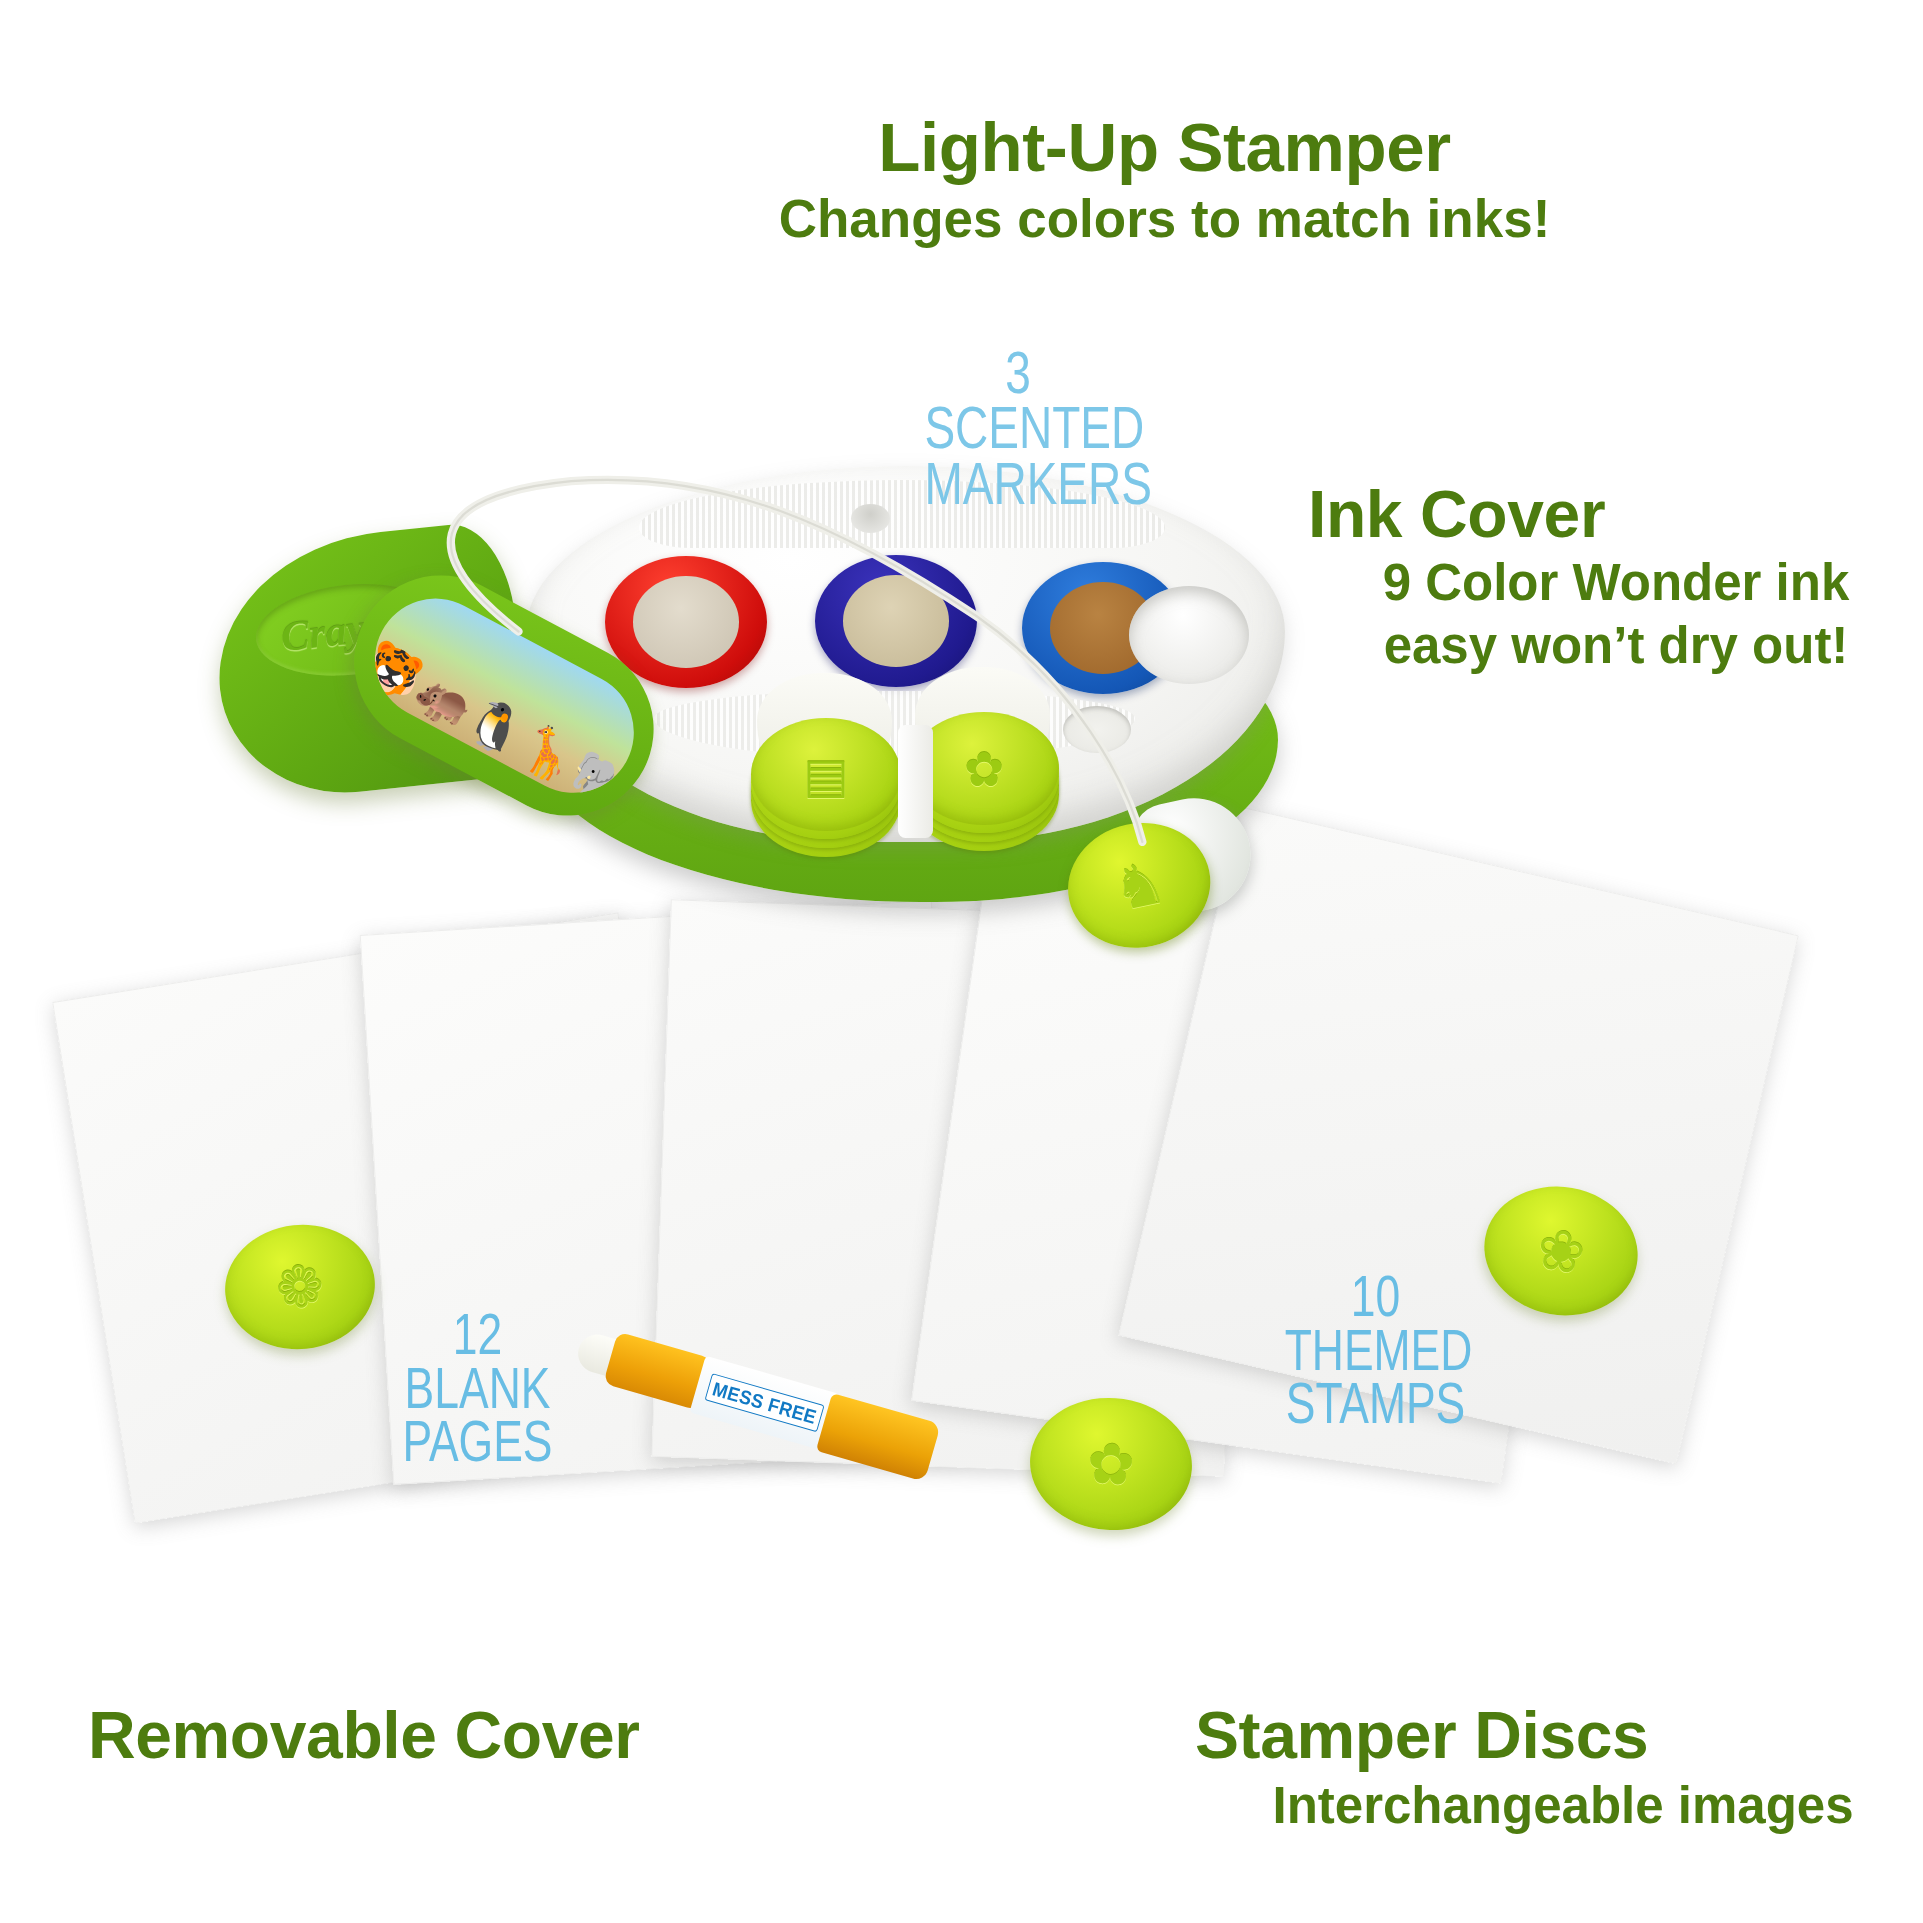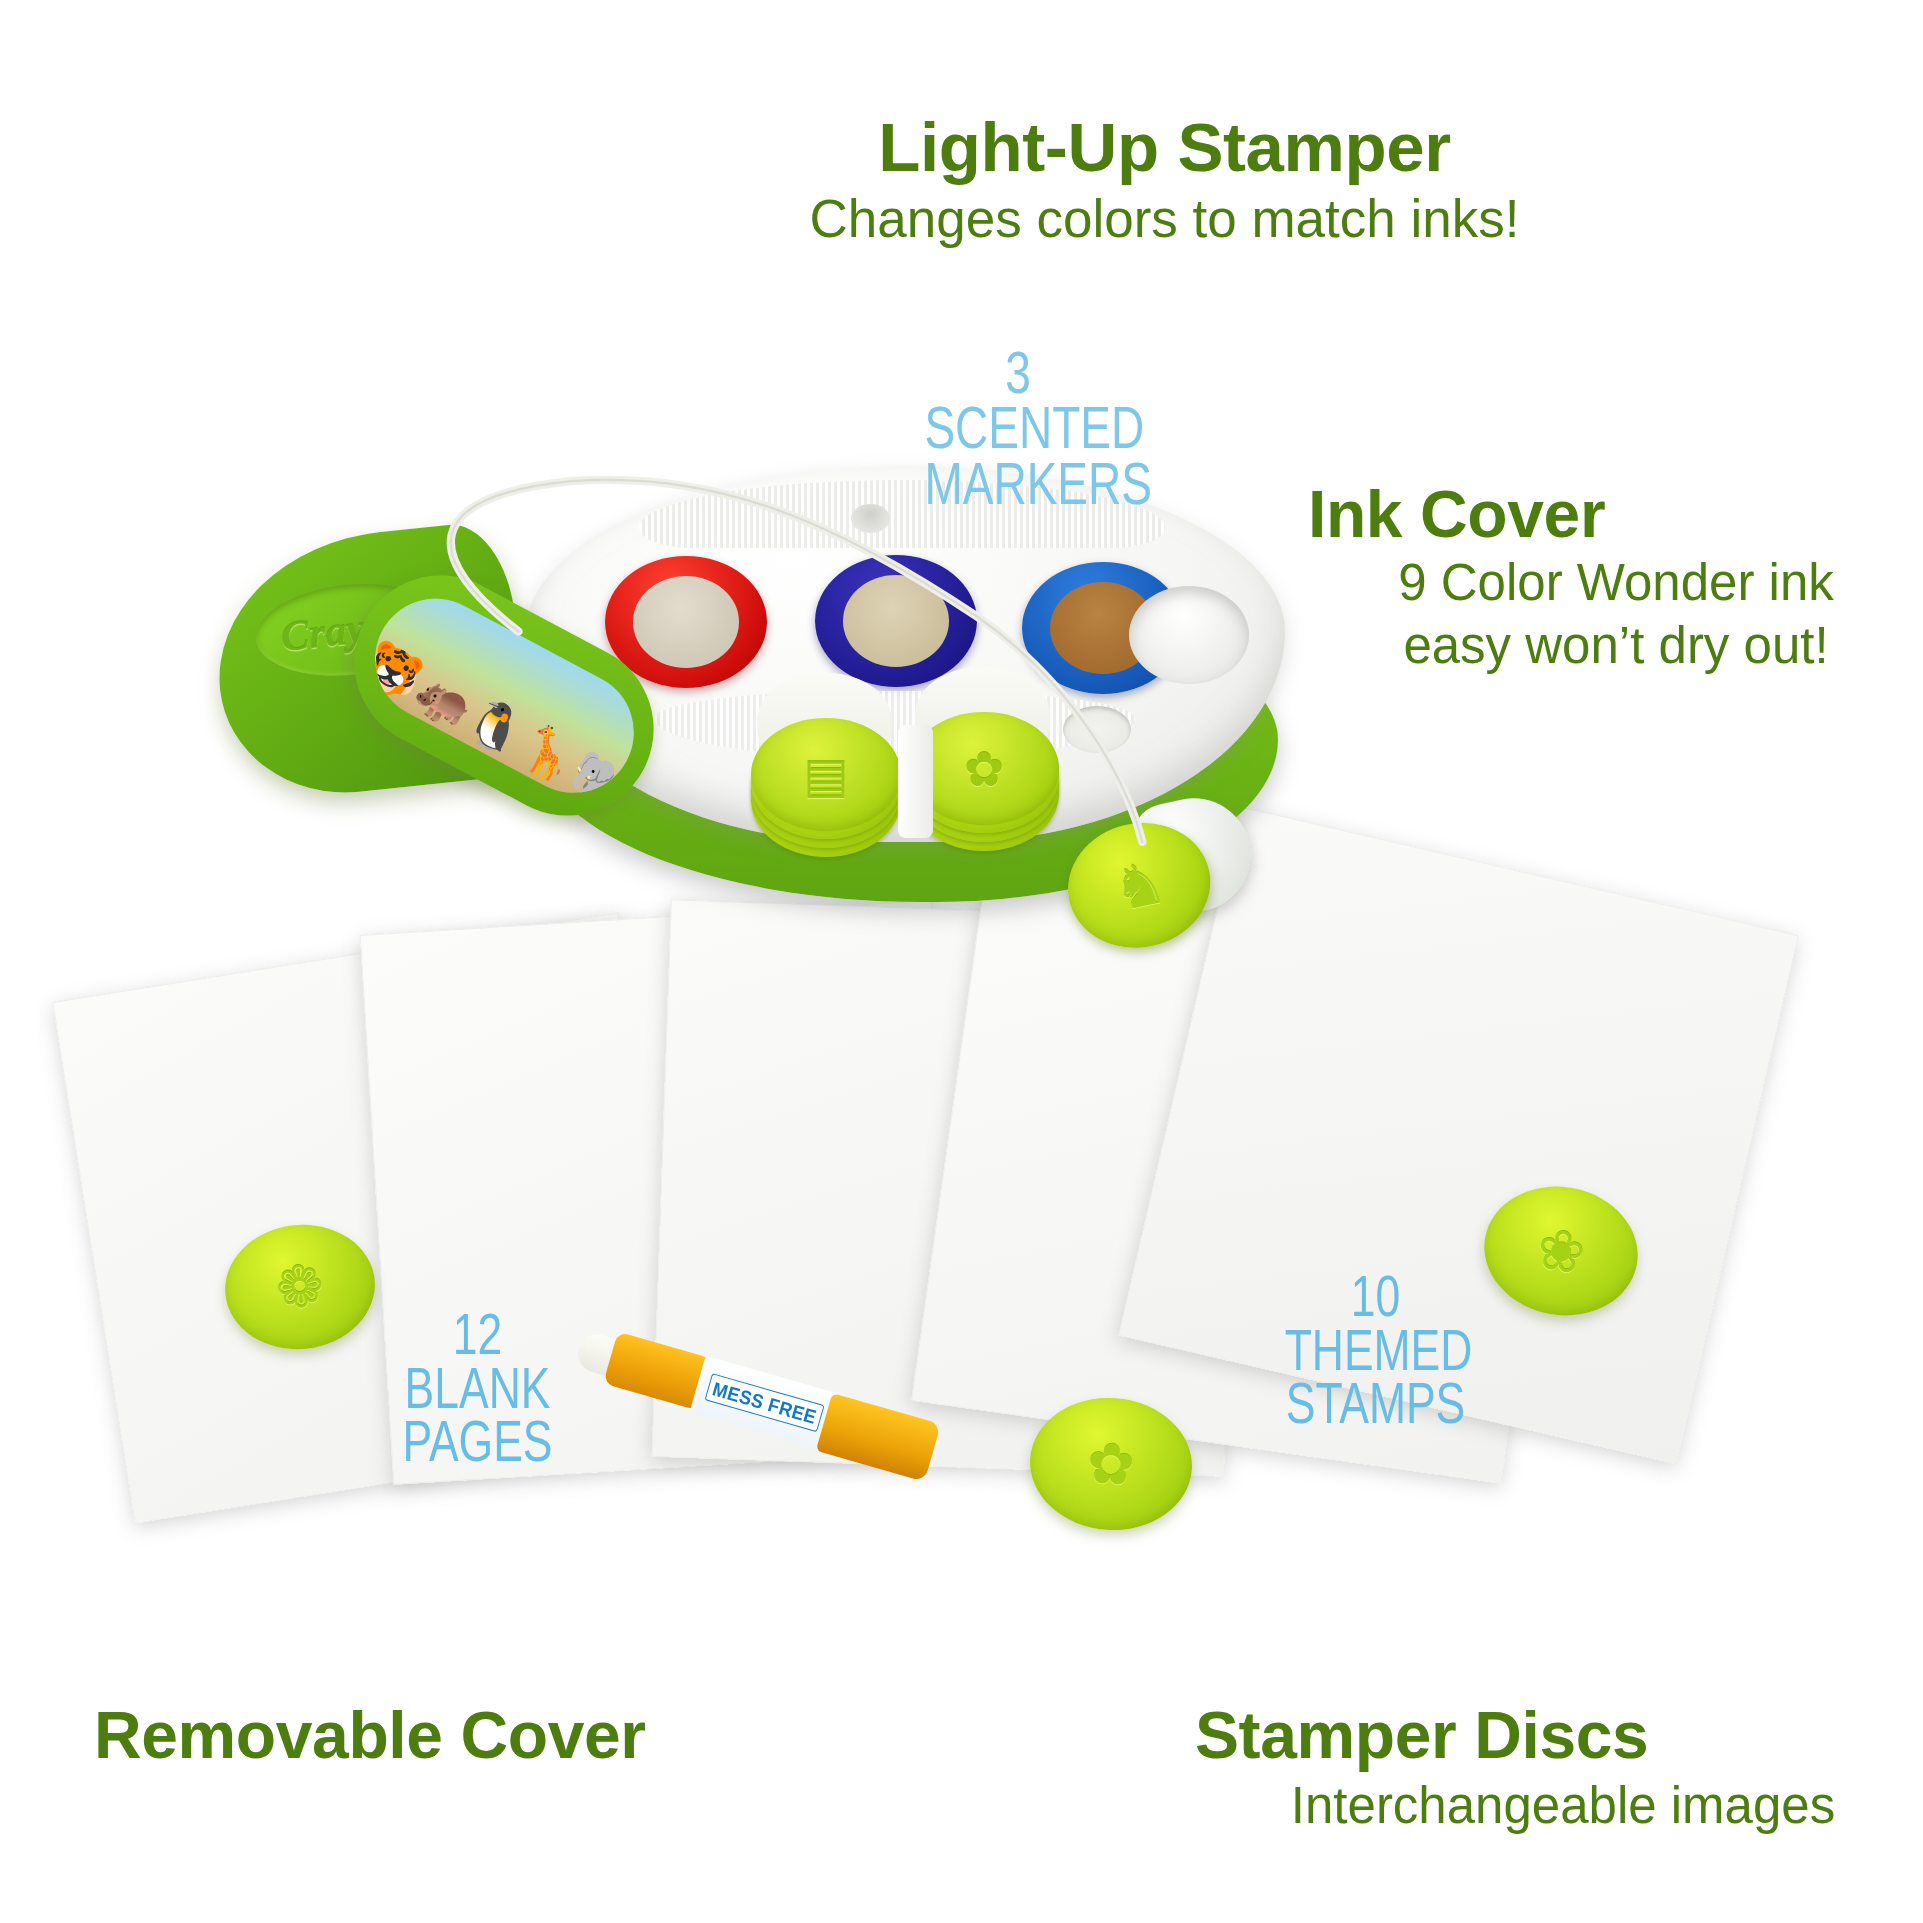--- a/index.html
+++ b/index.html
@@ -9,35 +9,35 @@
     -webkit-font-smoothing:antialiased;
   }
   .stage{position:absolute;inset:0;background:#ffffff;}
 
   
   .callout{position:absolute;color:#4d7c0f;}
   .callout .head{
     font-weight:bold;letter-spacing:-0.4px;line-height:1.02;
     white-space:nowrap;
   }
-  .callout .sub{font-weight:400;line-height:1.12;text-align:center;}
+  .callout .sub{font-weight:700;line-height:1.12;text-align:center;}
 
   #co-lightup{left:751px;top:113px;width:827px;text-align:center;}
   #co-lightup .head{font-size:69px;}
   #co-lightup .sub{font-size:53px;margin-top:6px;}
 
   #co-storage{left:71px;top:421px;width:646px;text-align:left;}
   #co-storage .head{font-size:66px;}
   #co-storage .sub{font-size:53px;margin-top:7.5px;}
 
   #co-inkpads{left:1308px;top:481px;width:616px;text-align:left;}
   #co-inkpads .head{font-size:66px;}
   #co-inkpads .sub{font-size:51px;margin-top:6px;}
 
-  #co-cover{left:94px;top:1702px;width:676px;text-align:left;}
+  #co-cover{left:88px;top:1702px;width:676px;text-align:left;}
   #co-cover .head{font-size:66px;}
   #co-cover .sub{font-size:53px;margin-top:7.5px;}
 
   #co-discs{left:1195px;top:1702px;width:736px;text-align:left;}
   #co-discs .head{font-size:66px;}
   #co-discs .sub{font-size:51px;margin-top:7.5px;}
 
   
   .tag{position:absolute;color:#68bde4;text-align:center;
        font-family:"Liberation Sans Narrow","Liberation Sans",sans-serif;

